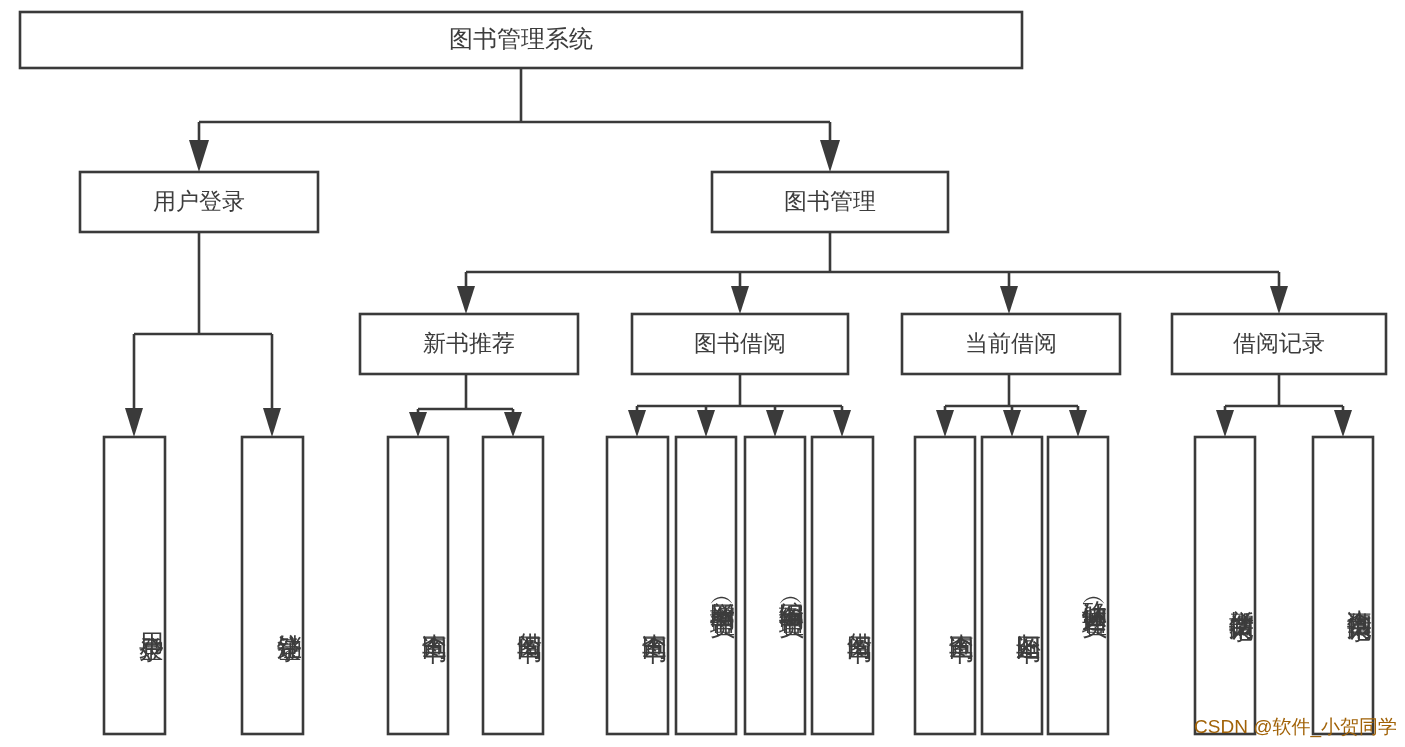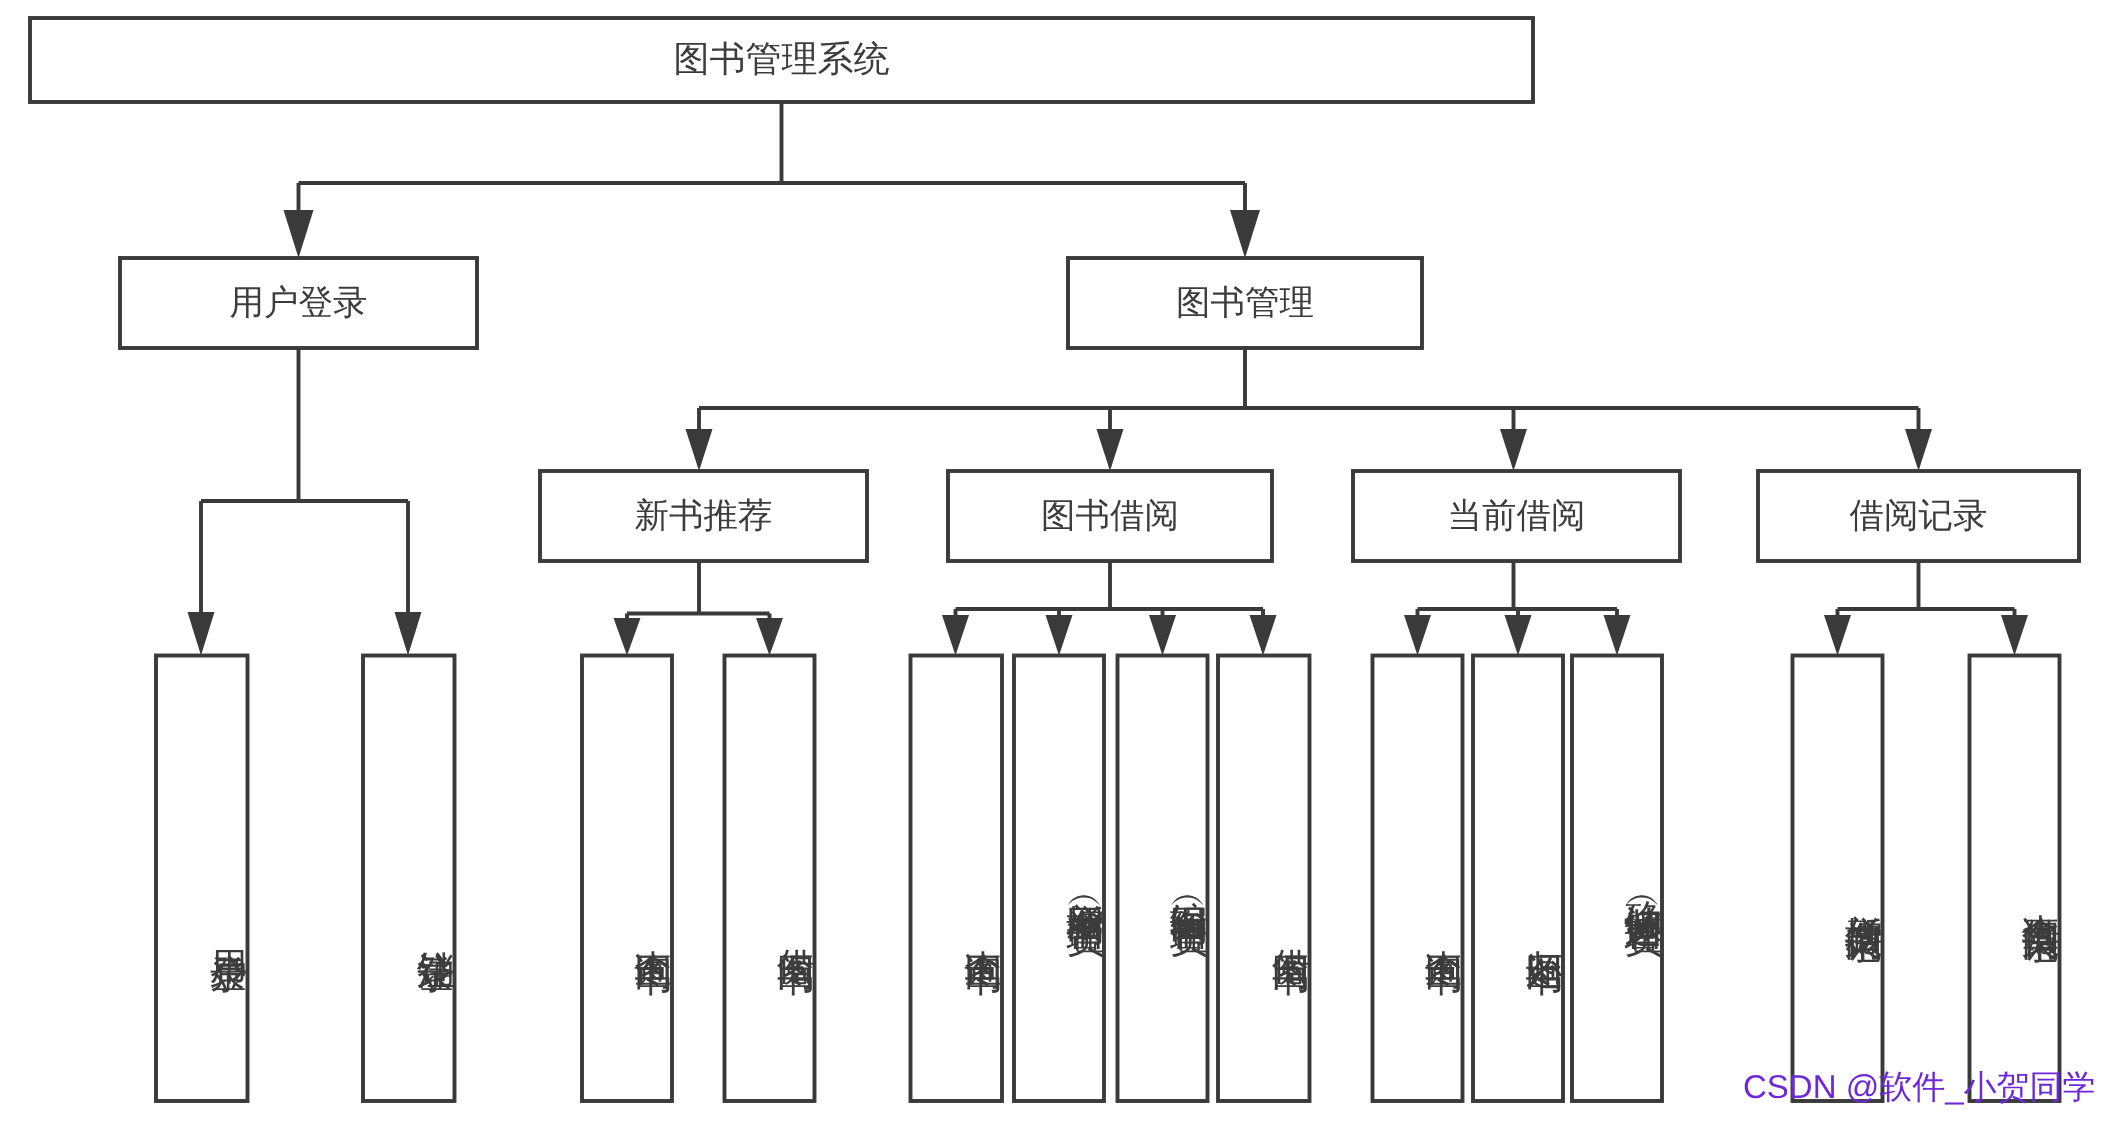--- a/index.html
+++ b/index.html
@@ -67,22 +67,22 @@
     color: #3c3c3c;
     white-space: nowrap;
     pointer-events: none;
     user-select: none;
   }
   .watermark {
     position: absolute;
     right: 8px;
     bottom: 4px;
     font-family: "Liberation Sans", "DejaVu Sans", sans-serif;
-    font-size: 22px;
-    color: #6d28d9;
+    font-size: 19px;
+    color: #a16207;
     white-space: nowrap;
     user-select: none;
   }
 </style>
 </head>
 <body>
 
 <div id="diagram-root">
 
   <svg class="diagram-svg" viewBox="0 0 1405 747" xmlns="http://www.w3.org/2000/svg">

